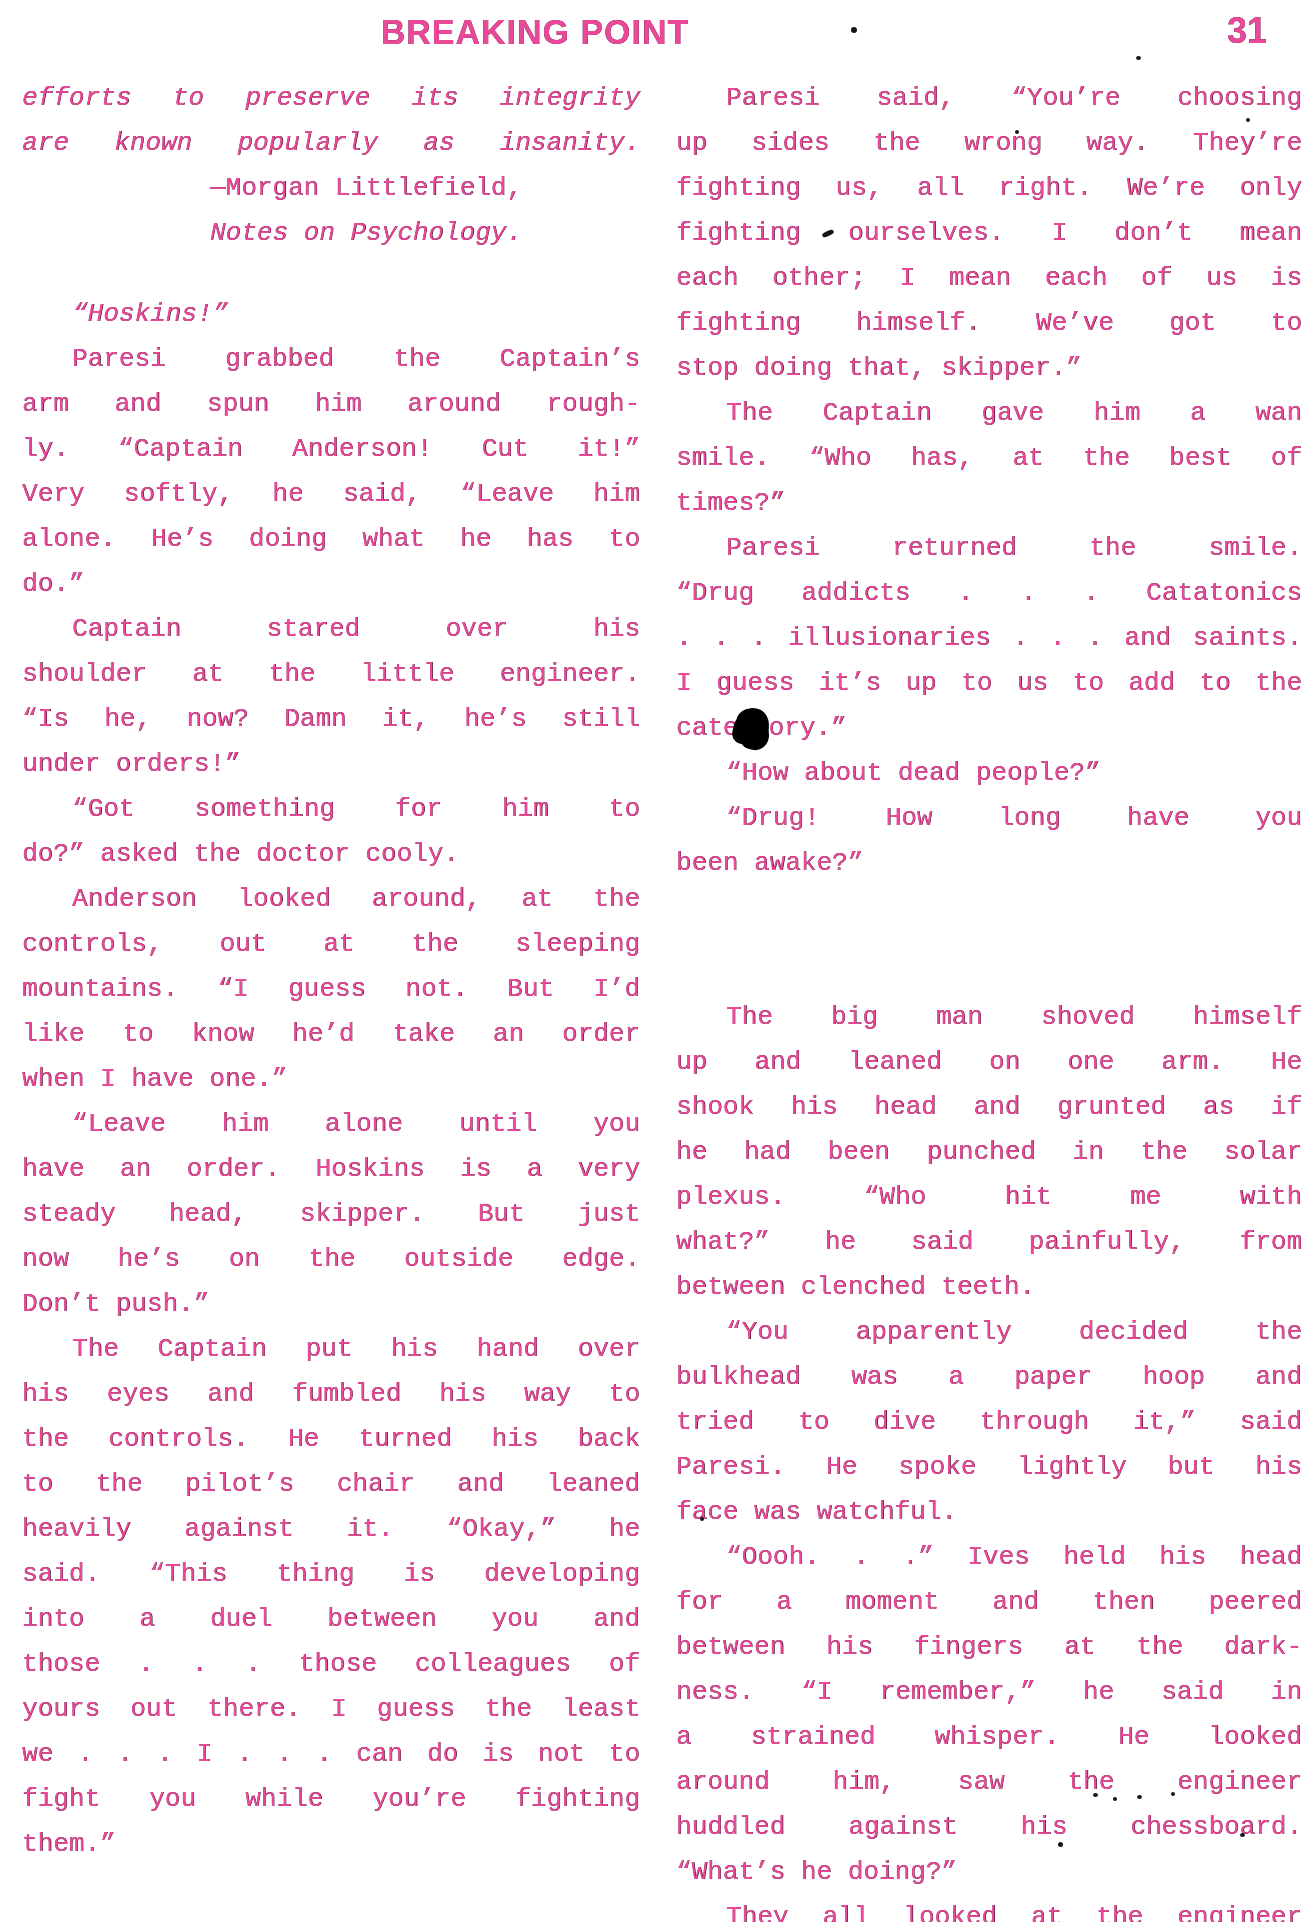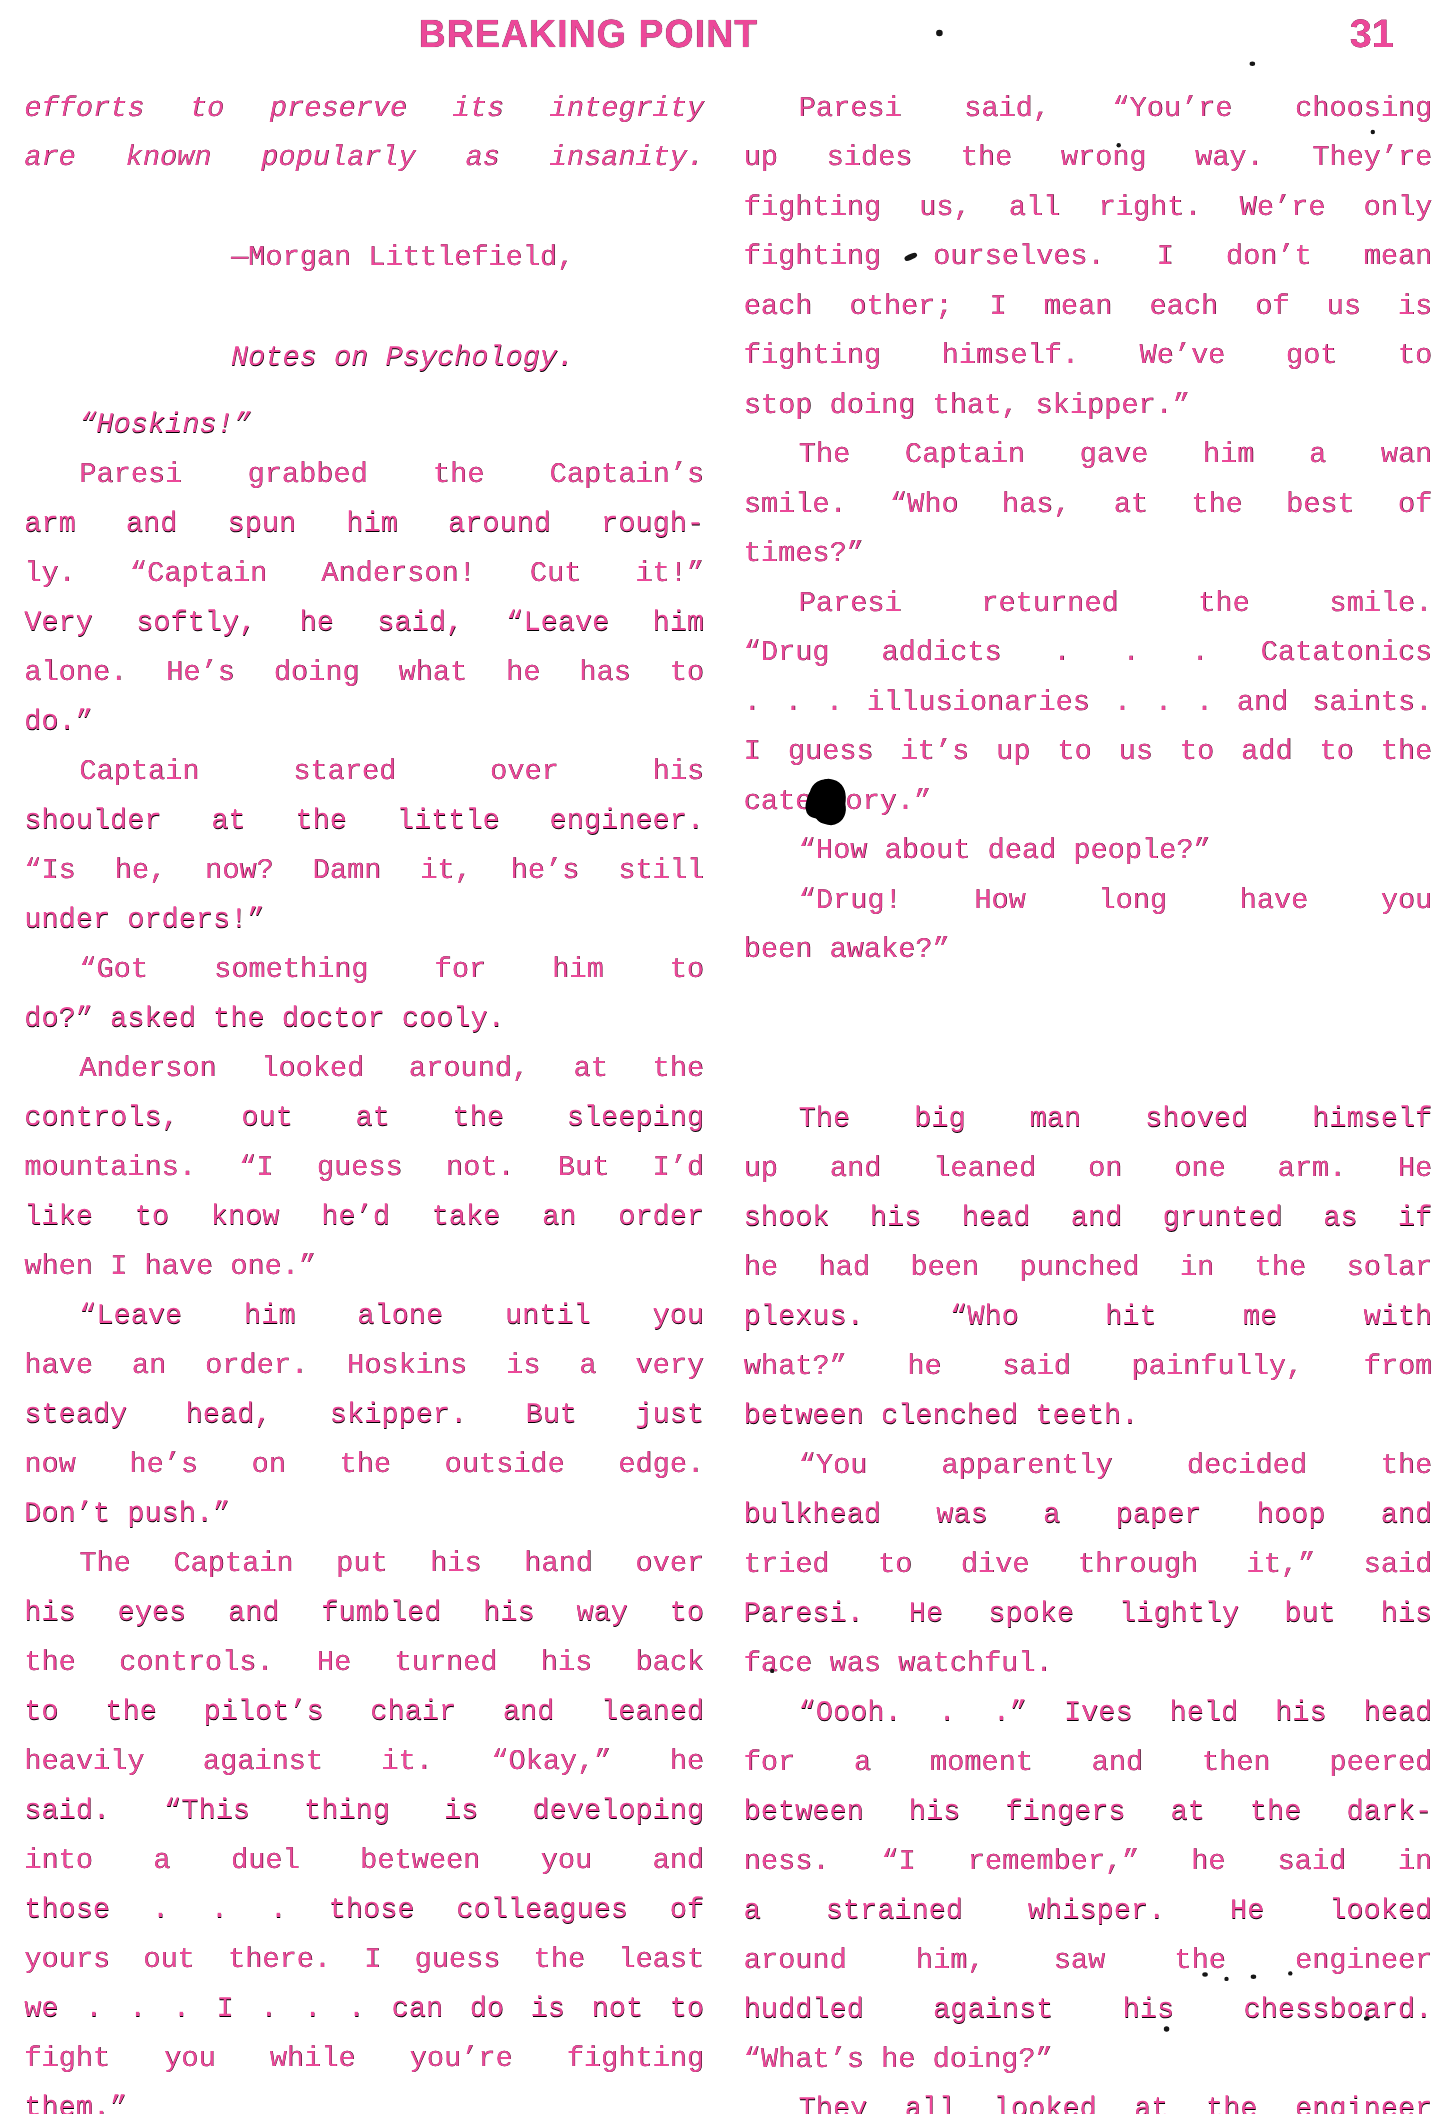--- a/index.html
+++ b/index.html
@@ -29,22 +29,22 @@
     font-family:Liberation Mono, monospace;
     font-size:26px; line-height:45px;
     text-shadow:0.3px 0.3px 0 #000;
   }
   .col-left  { left:22px;  width:618px; }
   .col-right { left:676px; width:626px; }
   .line { text-align:justify; text-align-last:justify; }
   .line.end  { text-align-last:left; }
   .line.ind  { text-indent:50px; }
   .line.it   { font-style:italic; }
-  .line.attr { text-align:center; text-align-last:right; padding-right:118px; text-indent:0;margin-top:46px; }
-  .line.gap-small { margin-top:16px; }
+  .line.attr { text-align:center; text-align-last:right; padding-right:118px; text-indent:0; }
+  .line.gap-small { margin-top:36px; }
   .line.gap-large { margin-top:109px; }
   
   .inkblot {
     display:inline-block; width:34px; height:36px;
     background:#000; vertical-align:-10px;
     border-radius:46% 58% 52% 44%;
     transform:rotate(14deg);
     margin:0 -1px 0 -3px;
     box-shadow:5px 7px 0 -3px #000, -5px 5px 0 -4px #000, 2px -4px 0 -3px #000;
   }

